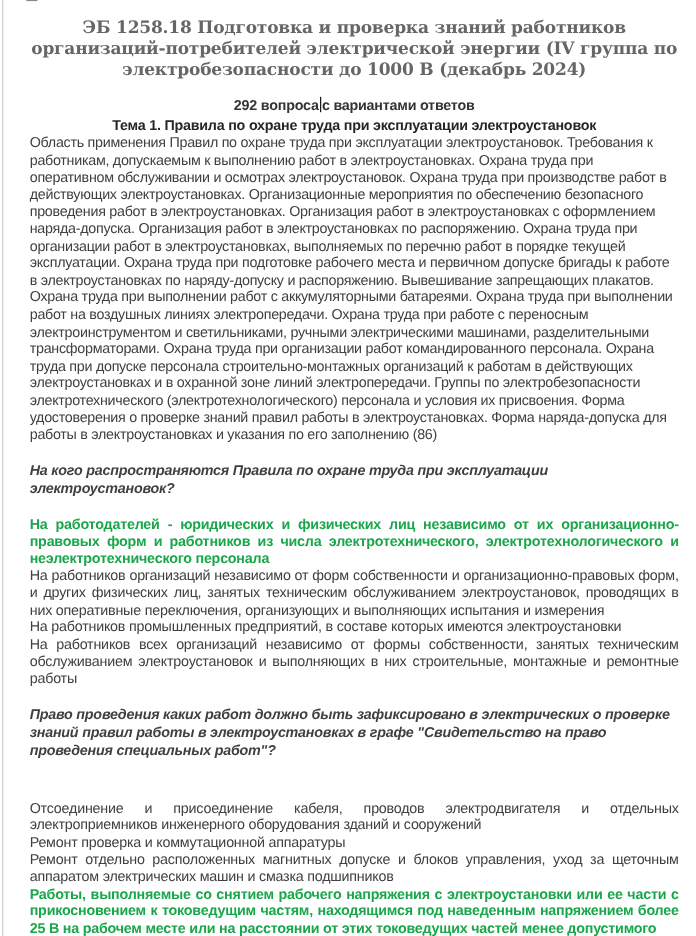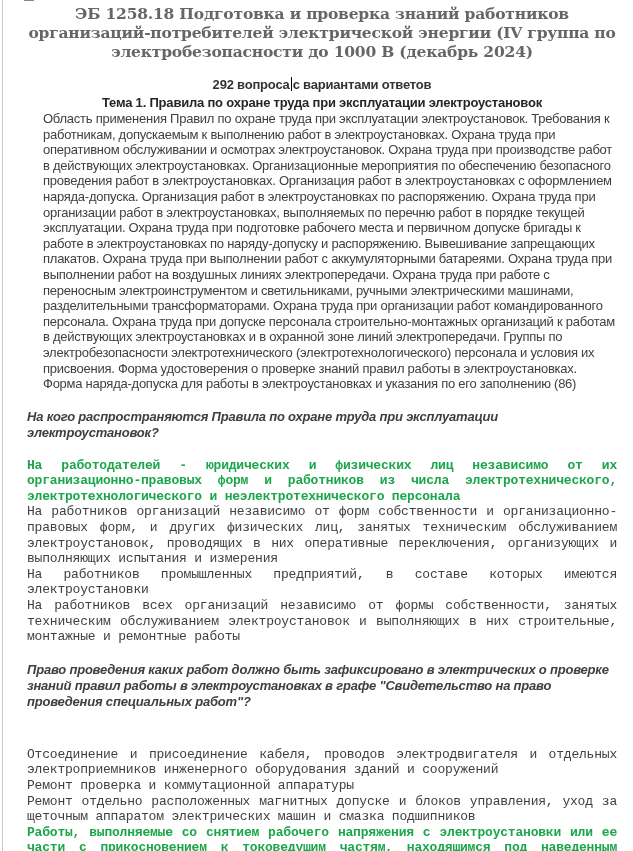--- a/index.html
+++ b/index.html
@@ -11,41 +11,41 @@
     position: absolute; left: 2px; top: 0; width: 1px; height: 851px; background: #c8c8c8;
   }
   .corner-mark {
     position: absolute; left: 24px; top: 0; width: 10px; height: 1px; background: #888;
   }
   .page {
     position: absolute; left: 27px; top: 0; width: 590px;
   }
   .doc-title {
     text-align: center; font-family: "DejaVu Serif", serif; font-weight: bold;
-    font-size: 15.5px; line-height: 19px; color: #666666; margin-top: 4px;
+    font-size: 15.5px; line-height: 19px; color: #666666; margin-top: 15px;
     letter-spacing: -0.2px;
   }
   .doc-subtitle {
     text-align: center; font-weight: bold; font-size: 13px; line-height: 16px;
     color: #333333; margin-top: 16px; letter-spacing: -0.2px;
   }
   .caret { display: inline-block; width: 1px; height: 14px; background: #000; vertical-align: -2px; margin: 0 1px; }
   .topic-title {
     text-align: center; font-weight: bold; font-size: 13px; line-height: 16px; color: #262626;
     margin-top: 2px; letter-spacing: -0.2px;
   }
   .topic-desc {
-    font-size: 13px; line-height: 15.6px; color: #404040; letter-spacing: -0.25px; margin-top: 0px; margin-left: 16px;
+    font-size: 13px; line-height: 15.6px; color: #404040; letter-spacing: -0.25px; margin-top: 0px;
   }
   .question {
     font-weight: bold; font-size: 13px; line-height: 16px; color: #404040; letter-spacing: -0.2px;
     margin-top: 17px;
     font-style: italic;
   }
-  .answers { margin-top: 17px; font-family: Liberation Mono, monospace; }
+  .answers { margin-top: 17px; }
   .answers.q2 { margin-top: 37px; }
   .answer {
     font-size: 13px; line-height: 15.6px; color: #404040; text-align: justify; letter-spacing: -0.2px;
   }
   .answer.correct { color: #1aa64a; font-weight: bold; }
 </style>
 </head>
 <body>
 
 <div class="left-border"></div>

